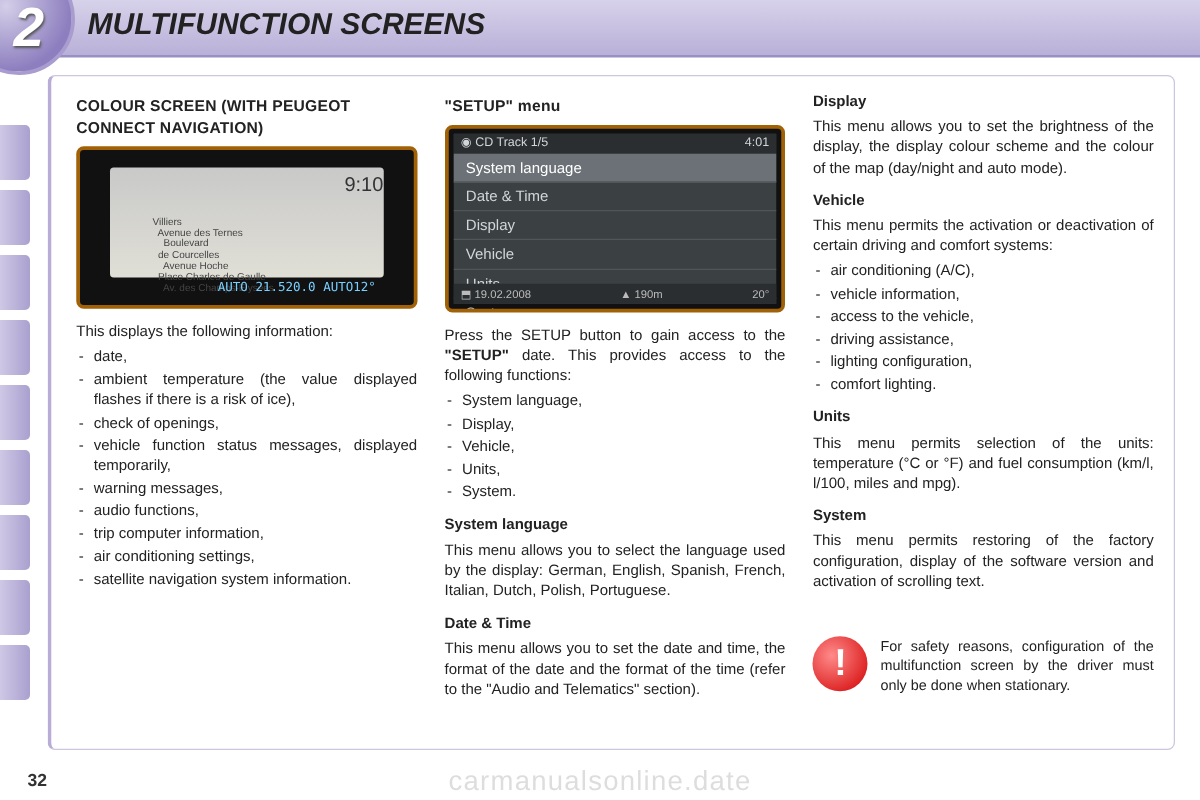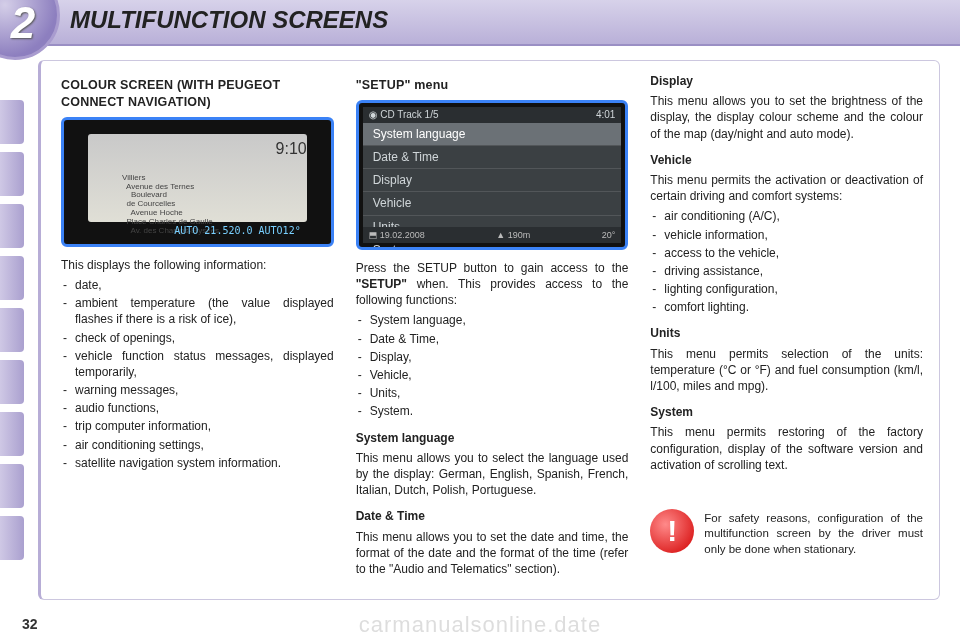--- a/index.html
+++ b/index.html
@@ -90,21 +90,21 @@
   ul.dash li { padding-left: 14px; position: relative; margin: 2px 0; text-align: justify; }
   ul.dash li::before { content: "-"; position: absolute; left: 2px; }
   .screenshot {
     width: 100%;
     height: 130px;
     background: #111;
     border-radius: 6px;
     margin: 4px 0 10px;
     position: relative;
     overflow: hidden;
-    border: 3px solid #3b82f6;
+    border: 3px solid #a16207;
   }
   .screenshot.nav .screen {
     position: absolute; left: 24px; right: 24px; top: 14px; bottom: 22px;
     background: linear-gradient(#c9c9c9, #e0dfd6);
     border-radius: 3px;
   }
   .screenshot.nav .screen .clock {
     position: absolute; right: 0; top: 4px; font-size: 16px; color: #333;
   }
   .screenshot.nav .status {
@@ -240,25 +240,24 @@
           <div class="menu-item">System</div>
           <div class="botbar">
             <span>⬒  19.02.2008</span>
             <span>▲ 190m</span>
             <span>20°</span>
           </div>
         </div>
       </div>
 
       <p>
-        <span>Press the SETUP button to gain access to the </span><b>"SETUP"</b><span> when. This provides access to the following functions:</span>
+        <span>Press the SETUP button to gain access to the </span><b>"SETUP"</b><span> date. This provides access to the following functions:</span>
       </p>
       <ul class="dash">
         <li>System language,</li>
-        <li>Date &amp; Time,</li>
         <li>Display,</li>
         <li>Vehicle,</li>
         <li>Units,</li>
         <li>System.</li>
       </ul>
 
       <h4 class="sub">System language</h4>
       <p>This menu allows you to select the language used by the display: German, English, Spanish, French, Italian, Dutch, Polish, Portuguese.</p>
 
       <h4 class="sub">Date &amp; Time</h4>

